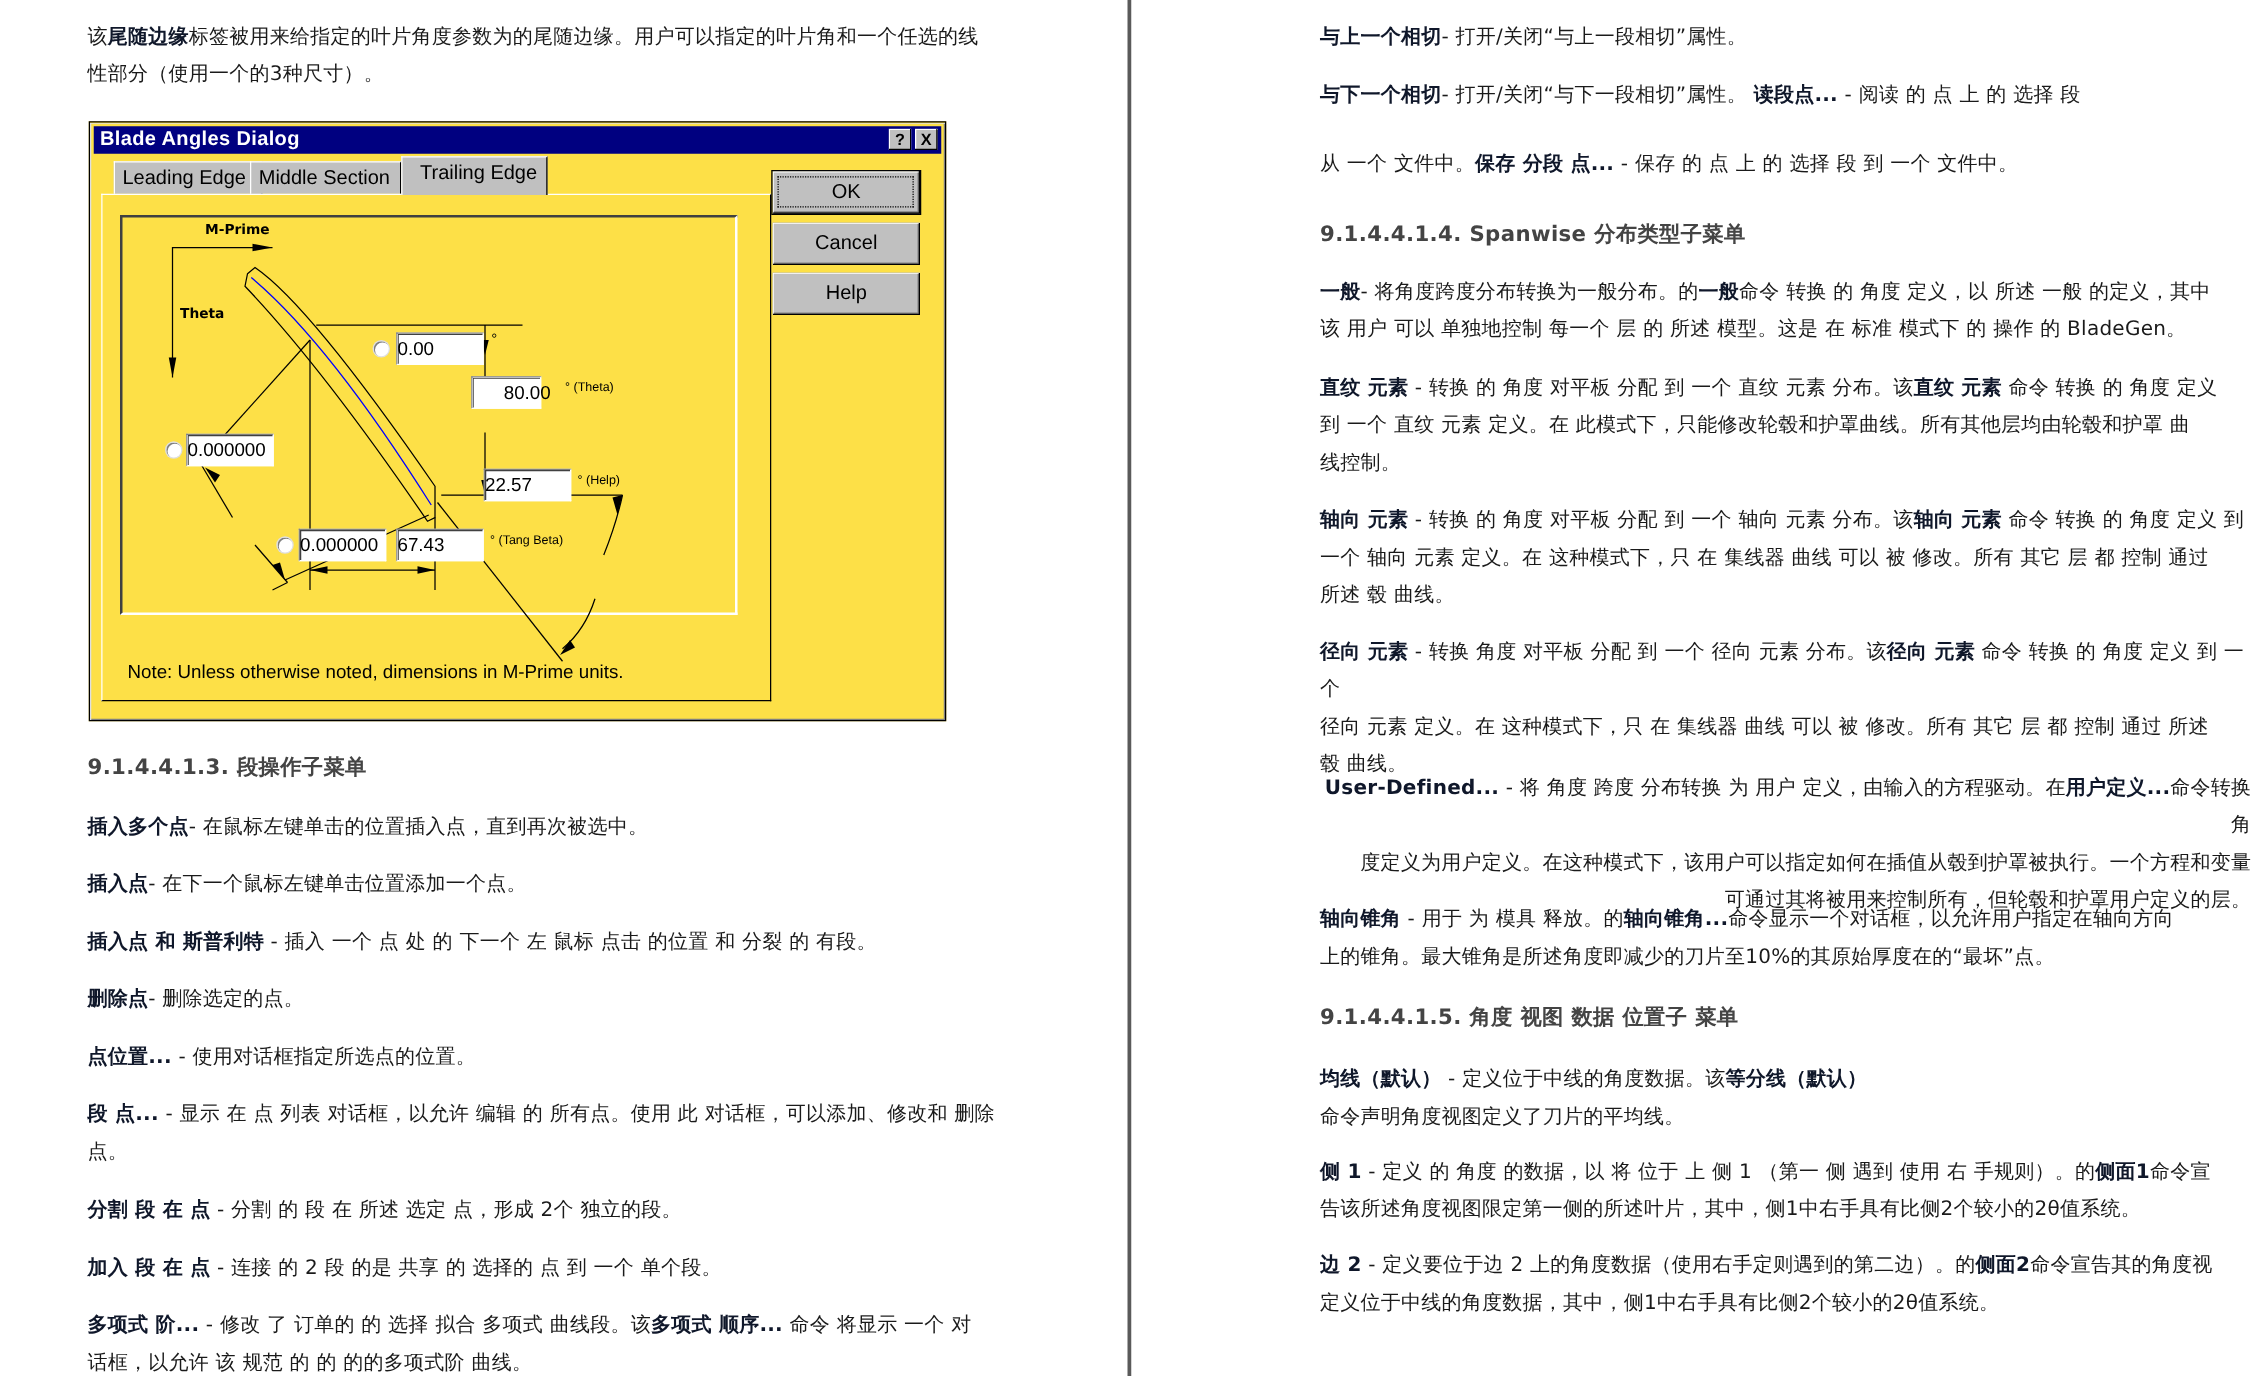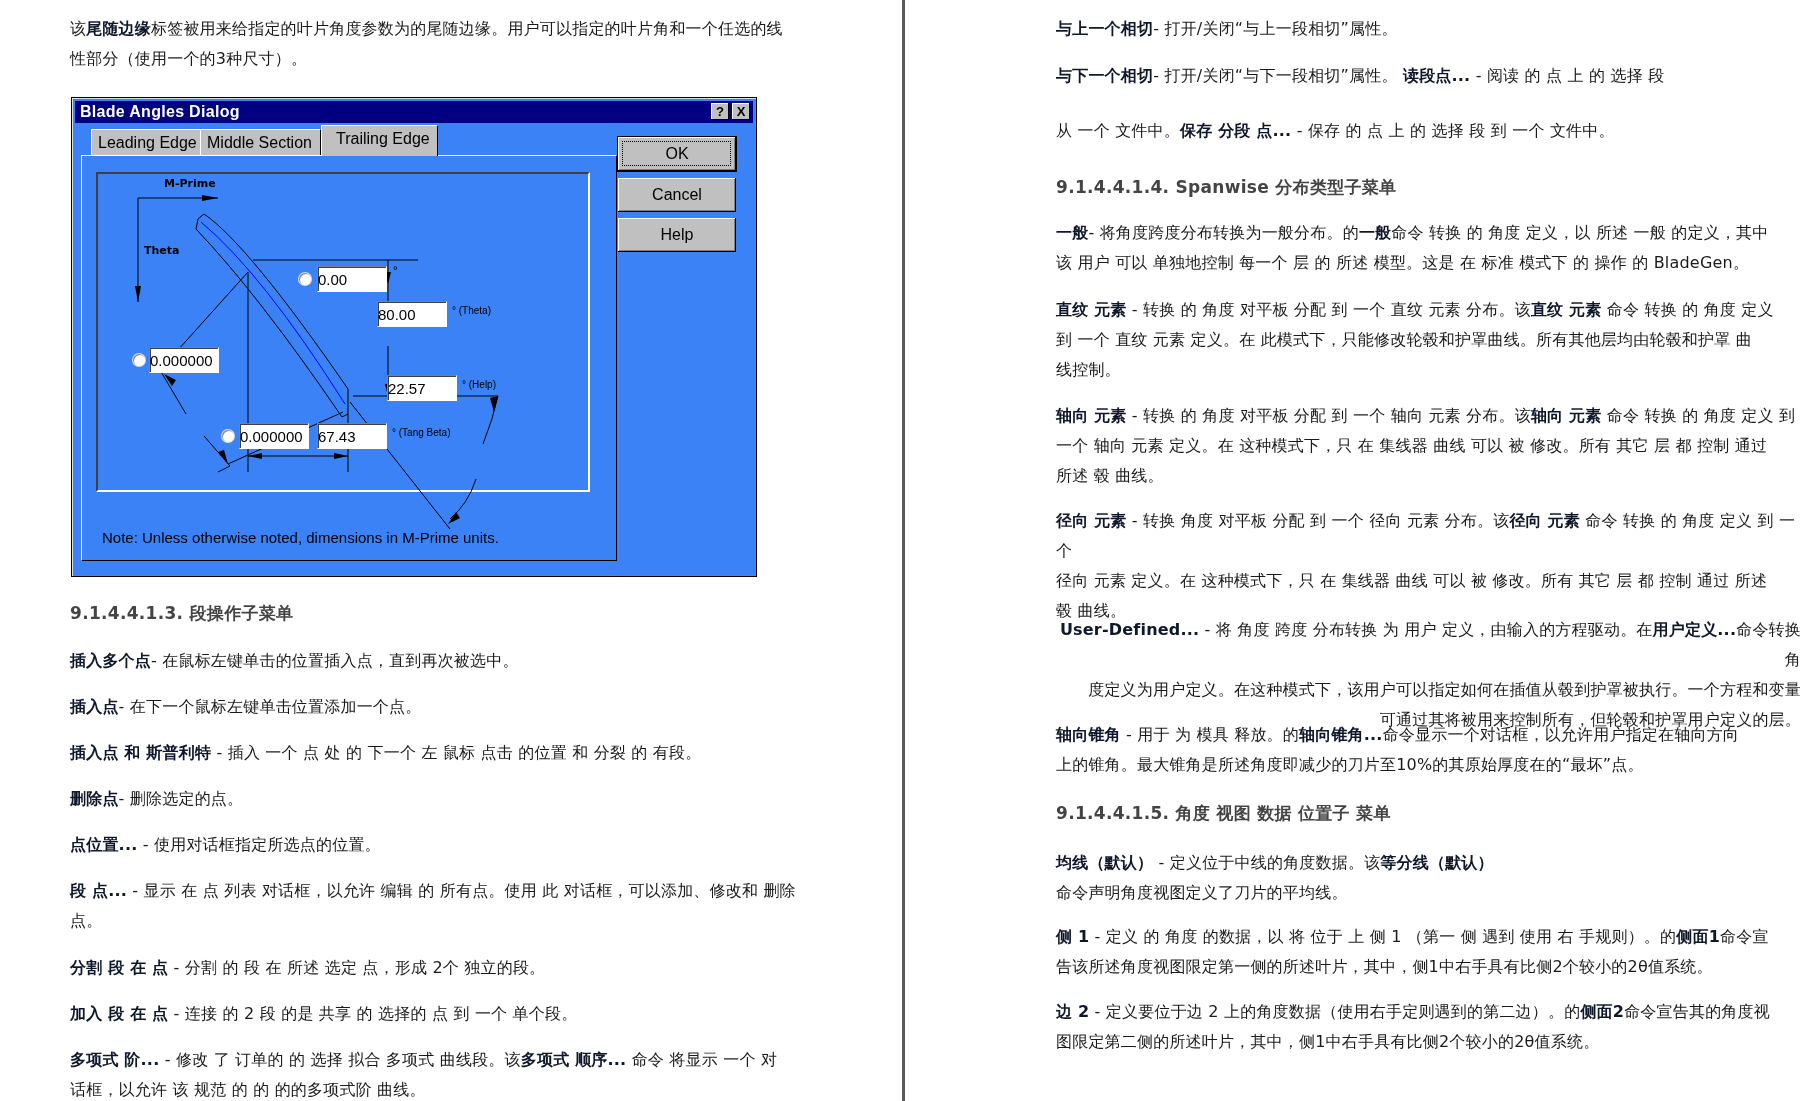--- a/index.html
+++ b/index.html
@@ -7,21 +7,21 @@
        font-family:"DejaVu Sans","Liberation Sans",sans-serif;color:#1a1a1a;}
   .col{position:absolute;top:0;}
   .col-left{left:70px;width:760px;}
   .col-right{left:1056px;width:745px;}
   .divider{position:absolute;left:902px;top:0;width:3px;height:1101px;background:#5a5a5a;}
   .para{position:absolute;left:0;font-size:16px;line-height:30px;letter-spacing:0.2px;}
   .para b{font-weight:bold;color:#0f172a;}
   .heading{position:absolute;left:0;font-size:17px;font-weight:bold;color:#444;letter-spacing:0.3px;}
 
   
-  .dialog{position:absolute;left:71px;top:97px;width:684px;height:478px;background:#3b82f6;
+  .dialog{position:absolute;left:71px;top:97px;width:684px;height:478px;background:#fde047;
           border:1px solid #000;box-shadow:inset 1px 1px 0 #dfdfdf, inset -1px -1px 0 #808080;
           font-family:"Liberation Sans",sans-serif;}
   .titlebar{position:absolute;left:3px;top:3px;right:3px;height:22px;background:#000080;color:#fff;}
   .titlebar .t{position:absolute;left:5px;top:2px;font-size:16px;font-weight:bold;letter-spacing:0.3px;}
   .tb-btn{position:absolute;top:2px;width:18px;height:17px;background:#c0c0c0;color:#000;font-size:13px;font-weight:bold;
           text-align:center;line-height:17px;box-shadow:inset -1px -1px 0 #000, inset 1px 1px 0 #fff;}
   .tb-help{right:24px;} .tb-close{right:3px;}
   .tab{position:absolute;top:31px;height:26px;font-size:16px;color:#000;padding:0 6px;line-height:26px;
        border:1px solid #fff;border-bottom:none;border-right:1px solid #000;box-sizing:border-box;background:#c0c0c0;}
   .tab.active{top:27px;height:31px;z-index:3;}
@@ -105,21 +105,21 @@
 
       <text x="66" y="13" font-family="DejaVu Sans, sans-serif" font-size="11" font-weight="bold">M-Prime</text>
       <text x="46" y="80" font-family="DejaVu Sans, sans-serif" font-size="11" font-weight="bold">Theta</text>
     </svg>
   </div>
 
   <span class="radio" style="left:227px;top:175px;"></span>
   <div class="field" style="left:245px;top:168px;width:70px;">0.00</div>
   <span class="lbl" style="left:321px;top:166px;font-size:12px;">°</span>
 
-  <div class="field" style="left:305px;top:203px;width:70px;">80.00</div>
+  <div class="field" style="left:305px;top:203px;width:56px;padding-left:25px;">80.00</div>
   <span class="lbl" style="left:380px;top:207px;">° (Theta)</span>
 
   <span class="radio" style="left:61px;top:256px;"></span>
   <div class="field" style="left:77px;top:249px;width:70px;">0.000000</div>
 
   <div class="field" style="left:315px;top:277px;width:70px;">22.57</div>
   <span class="lbl" style="left:390px;top:281px;">° (Help)</span>
 
   <span class="radio" style="left:150px;top:332px;"></span>
   <div class="field" style="left:167px;top:325px;width:70px;">0.000000</div>
@@ -167,14 +167,14 @@
   <div class="para" style="top:615px;text-align:right;"><b>User-Defined...</b><span> - 将 角度 跨度 分布转换 为 用户 定义，由输入的方程驱动。在</span><b>用户定义...</b><span>命令转换角</span><br><span>度定义为用户定义。在这种模式下，该用户可以指定如何在插值从毂到护罩被执行。一个方程和变量</span><br><span>可通过其将被用来控制所有，但轮毂和护罩用户定义的层。</span></div>
 
   <div class="para" style="top:720px;"><b>轴向锥角</b><span> - 用于 为 模具 释放。的</span><b>轴向锥角...</b><span>命令显示一个对话框，以允许用户指定在轴向方向</span><br><span>上的锥角。最大锥角是所述角度即减少的刀片至10%的其原始厚度在的“最坏”点。</span></div>
 
   <div class="heading" style="top:802px;">9.1.4.4.1.5. 角度 视图 数据 位置子 菜单</div>
 
   <div class="para" style="top:848px;"><b>均线（默认）</b><span> - 定义位于中线的角度数据。该</span><b>等分线（默认）</b><br><span>命令声明角度视图定义了刀片的平均线。</span></div>
 
   <div class="para" style="top:922px;"><b>侧 1</b><span> - 定义 的 角度 的数据，以 将 位于 上 侧 1 （第一 侧 遇到 使用 右 手规则）。的</span><b>侧面1</b><span>命令宣</span><br><span>告该所述角度视图限定第一侧的所述叶片，其中，侧1中右手具有比侧2个较小的2θ值系统。</span></div>
 
-  <div class="para" style="top:997px;"><b>边 2</b><span> - 定义要位于边 2 上的角度数据（使用右手定则遇到的第二边）。的</span><b>侧面2</b><span>命令宣告其的角度视</span><br><span>图限定第二侧的所述叶片，其中，侧1中右手具有比侧2个较小的2θ值系统。</span></div>
+  <div class="para" style="top:997px;"><b>边 2</b><span> - 定义要位于边 2 上的角度数据（使用右手定则遇到的第二边）。的</span><b>侧面2</b><span>命令宣告其的角度视</span><br><span>定义位于中线的角度数据，其中，侧1中右手具有比侧2个较小的2θ值系统。</span></div>
 </div>
 
 </body></html>

